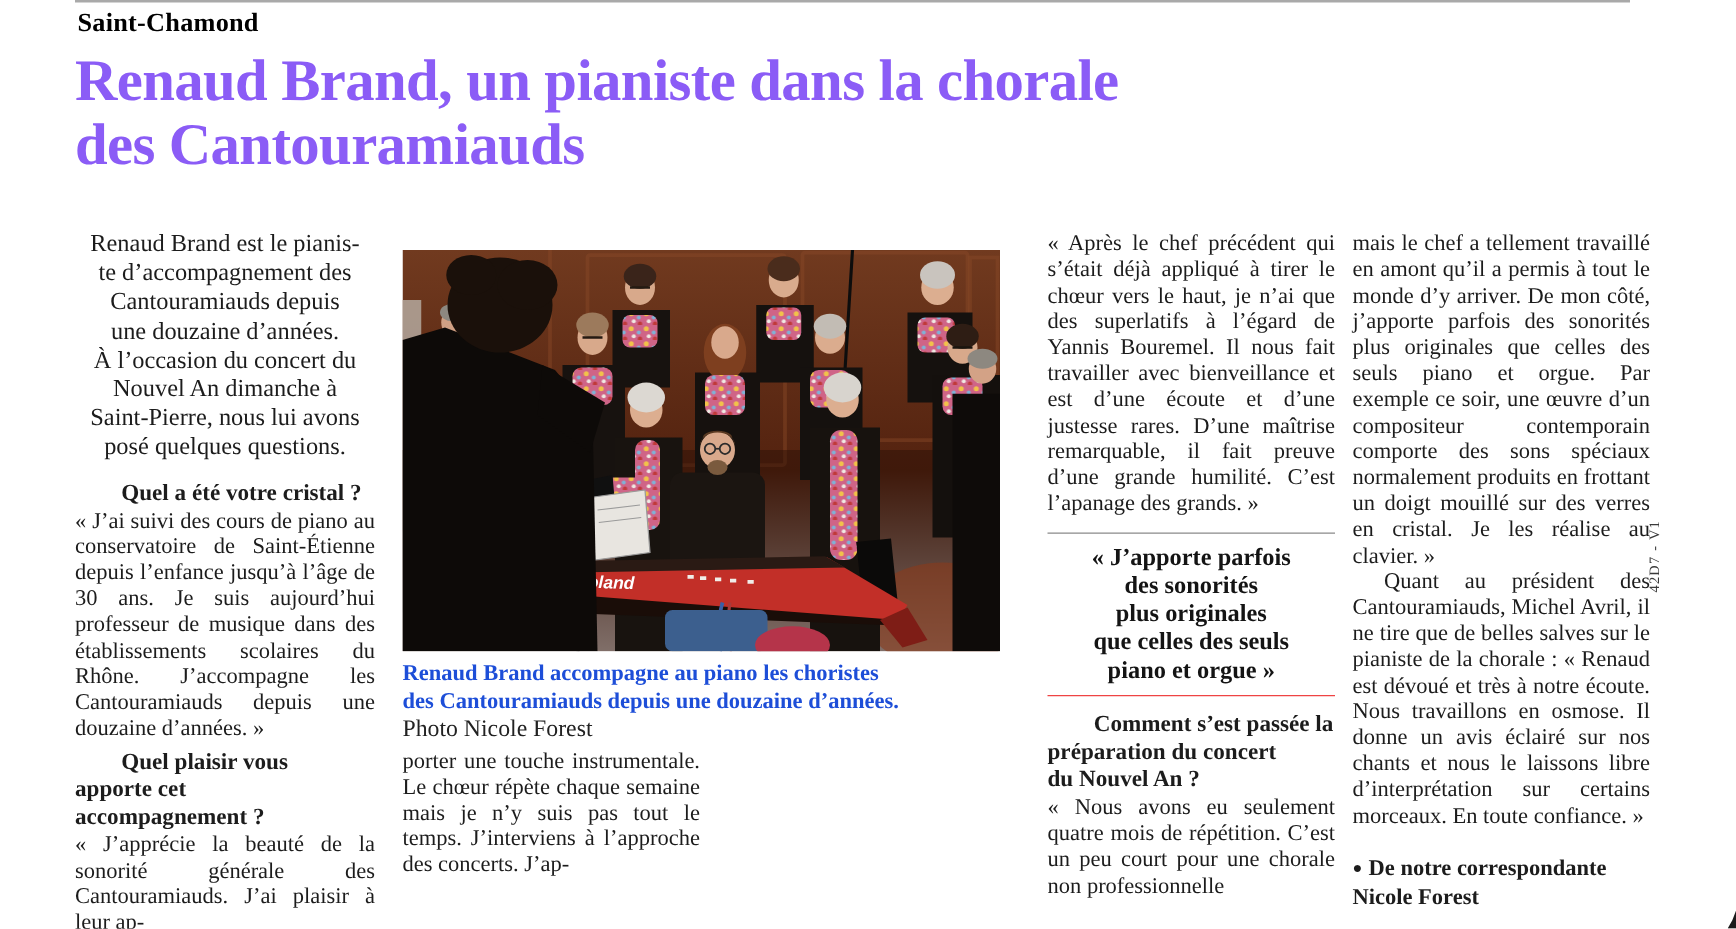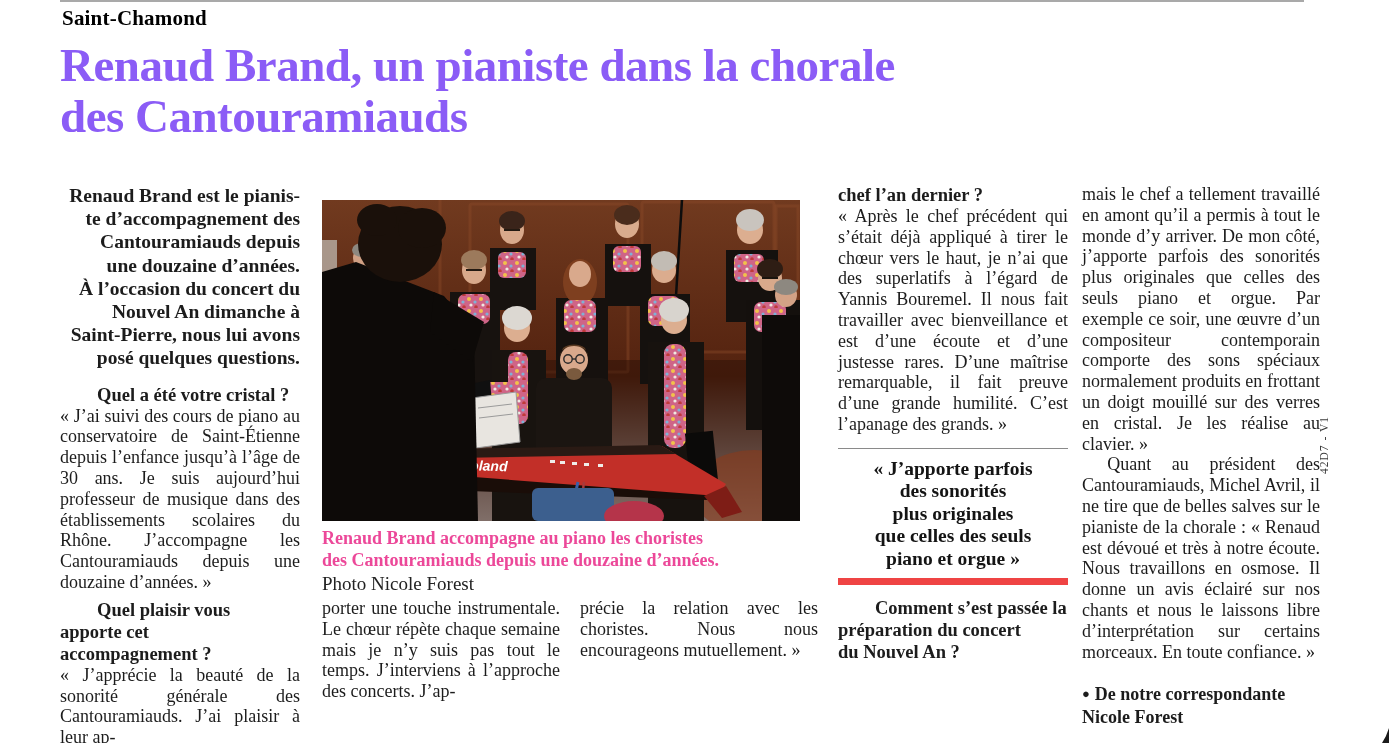--- a/index.html
+++ b/index.html
@@ -12,31 +12,31 @@
   .pre{white-space:pre-line;}
   #top-rule{left:60px;top:0;width:1244px;height:2px;background:#a9a9a9;}
   #kicker{left:62px;top:6px;font-size:21px;font-weight:bold;color:#000000;letter-spacing:.2px;}
   #headline{left:60px;top:40px;width:1260px;font-size:47px;line-height:51px;font-weight:bold;color:#8b5cf6;letter-spacing:-.5px;}
   .col{position:absolute;top:184px;}
   #col1{left:60px;width:240px;}
   #colD{left:838px;width:230px;}
   #colE{left:1082px;width:238px;}
   #colB{left:322px;top:598px;width:238px;position:absolute;}
   #colC{left:580px;top:598px;width:238px;position:absolute;}
-  .intro{font-size:19.5px;line-height:23.2px;font-weight:bold;margin:0 0 14px 0;text-align:right;}
+  .intro{font-size:19.5px;line-height:23.2px;font-weight:normal;margin:0 0 14px 0;text-align:center;}
   .body-p{font-size:18px;line-height:20.8px;text-align:justify;margin:0;}
   .qhead{font-size:18.5px;line-height:22px;font-weight:bold;margin:6px 0 0 0;text-indent:2em;text-align:left;}
   .pullquote{
     font-size:19.5px;line-height:22.5px;font-weight:bold;text-align:center;
-    border-top:1px solid #8a8a8a;border-bottom:7px solid #ef4444;
+    border-top:1px solid #8a8a8a;border-bottom:1px solid #ef4444;
     padding:9px 2px 8px 2px;margin:13px 0 12px 0;color:#141414;
   }
   #photo-frame{left:322px;top:200px;width:478px;height:321px;}
   #caption-block{left:322px;top:527px;width:478px;}
-  .caption-bold{font-size:18px;line-height:22px;font-weight:bold;margin:0;color:#ec4899;}
+  .caption-bold{font-size:18px;line-height:22px;font-weight:bold;margin:0;color:#1d4ed8;}
   .caption-credit{font-size:19px;line-height:21px;margin:2px 0 0 0;color:#222;}
   .byline{font-size:18px;line-height:23px;font-weight:bold;margin:20px 0 0 0;}
   .byline .bullet{font-size:13px;vertical-align:2px;margin-right:5px;}
   .byline-line2{display:block;}
   #page-marker{
     left:1318px;top:380px;width:18px;height:130px;
     writing-mode:vertical-rl;transform:rotate(180deg);
     font-size:11.5px;color:#3a3a3a;letter-spacing:1px;text-align:center;
     font-family:"Liberation Serif",serif;
   }
@@ -221,34 +221,33 @@
   <p class="caption-bold pre">Renaud Brand accompagne au piano les choristes
 des Cantouramiauds depuis une douzaine d’années.</p>
   <p class="caption-credit">Photo Nicole Forest</p>
 </div>
 
 <div id="colB">
   <p class="body-p">porter une touche instrumentale. Le chœur répète chaque semaine mais je n’y suis pas tout le temps. J’interviens à l’approche des concerts. J’ap-</p>
 </div>
 
 <div id="colC">
-  <p class="body-p">précie la relation avec les choristes. Nous nous encourageons mutuellement. »</p>
 </div>
 
 <div id="colD" class="col">
-  <p class="qhead" style="text-indent:0;margin-top:0;">chef l’an dernier ?</p>
   <p class="body-p">« Après le chef précédent qui s’était déjà appliqué à tirer le chœur vers le haut, je n’ai que des superlatifs à l’égard de Yannis Bouremel. Il nous fait travailler avec bienveillance et est d’une écoute et d’une justesse rares. D’une maîtrise remarquable, il fait preuve d’une grande humilité. C’est l’apanage des grands. »</p>
   <p class="pullquote pre">« J’apporte parfois
 des sonorités
 plus originales
 que celles des seuls
 piano et orgue »</p>
   <p class="qhead pre" style="margin-top:0;">Comment s’est passée la
 préparation du concert
 du Nouvel An ?</p>
+  <p class="body-p">« Nous avons eu seulement quatre mois de répétition. C’est un peu court pour une chorale non professionnelle</p>
 </div>
 
 <div id="colE" class="col">
   <p class="body-p">mais le chef a tellement travaillé en amont qu’il a permis à tout le monde d’y arriver. De mon côté, j’apporte parfois des sonorités plus originales que celles des seuls piano et orgue. Par exemple ce soir, une œuvre d’un compositeur contemporain comporte des sons spéciaux normalement produits en frottant un doigt mouillé sur des verres en cristal. Je les réalise au clavier. »</p>
   <p class="body-p" style="text-indent:1.4em;">Quant au président des Cantouramiauds, Michel Avril, il ne tire que de belles salves sur le pianiste de la chorale : « Renaud est dévoué et très à notre écoute. Nous travaillons en osmose. Il donne un avis éclairé sur nos chants et nous le laissons libre d’interprétation sur certains morceaux. En toute confiance. »</p>
   <p class="byline">
     <span class="byline-line1"><span class="bullet">●</span><span>De notre correspondante</span></span>
     <span class="byline-line2">Nicole Forest</span>
   </p>
 </div>

